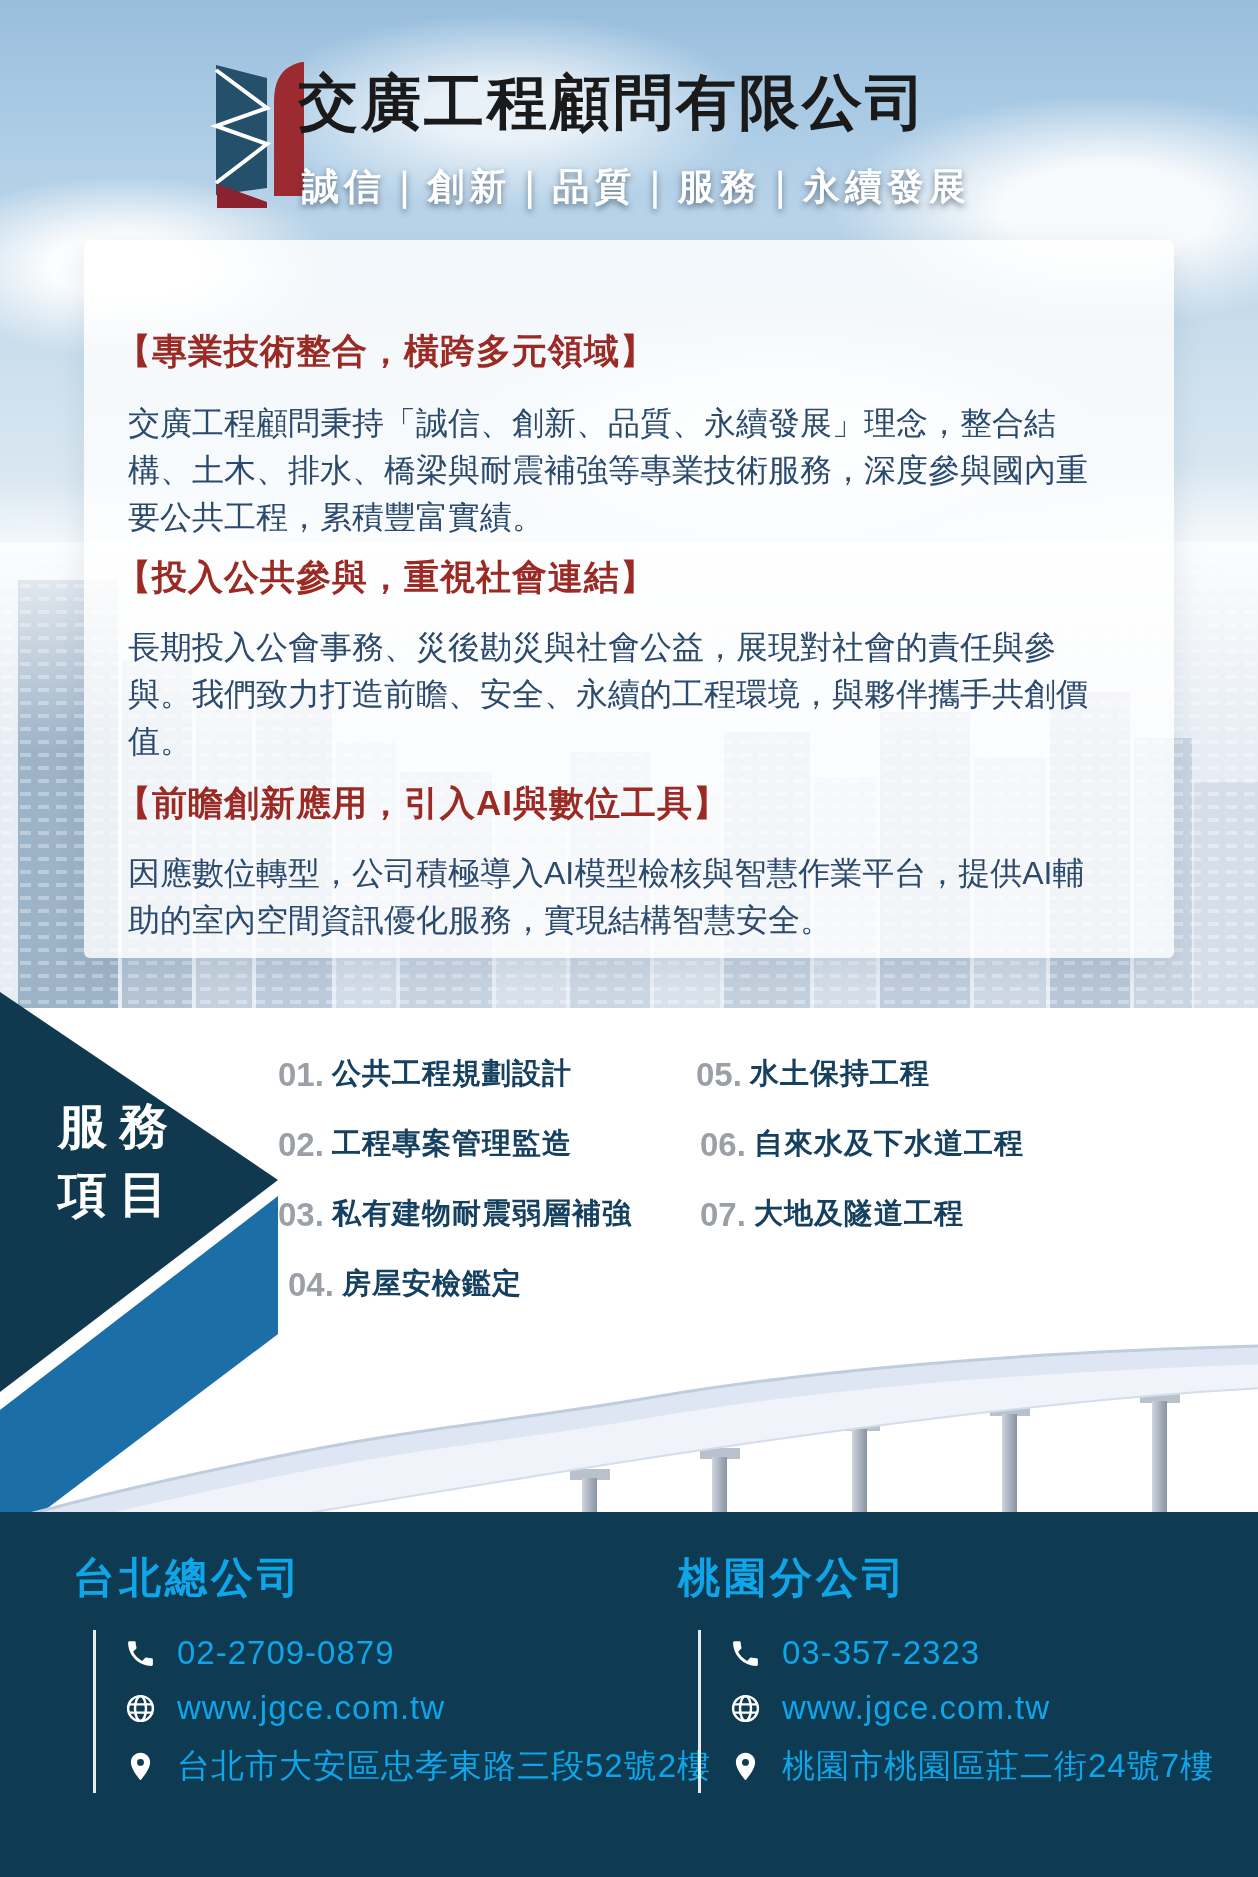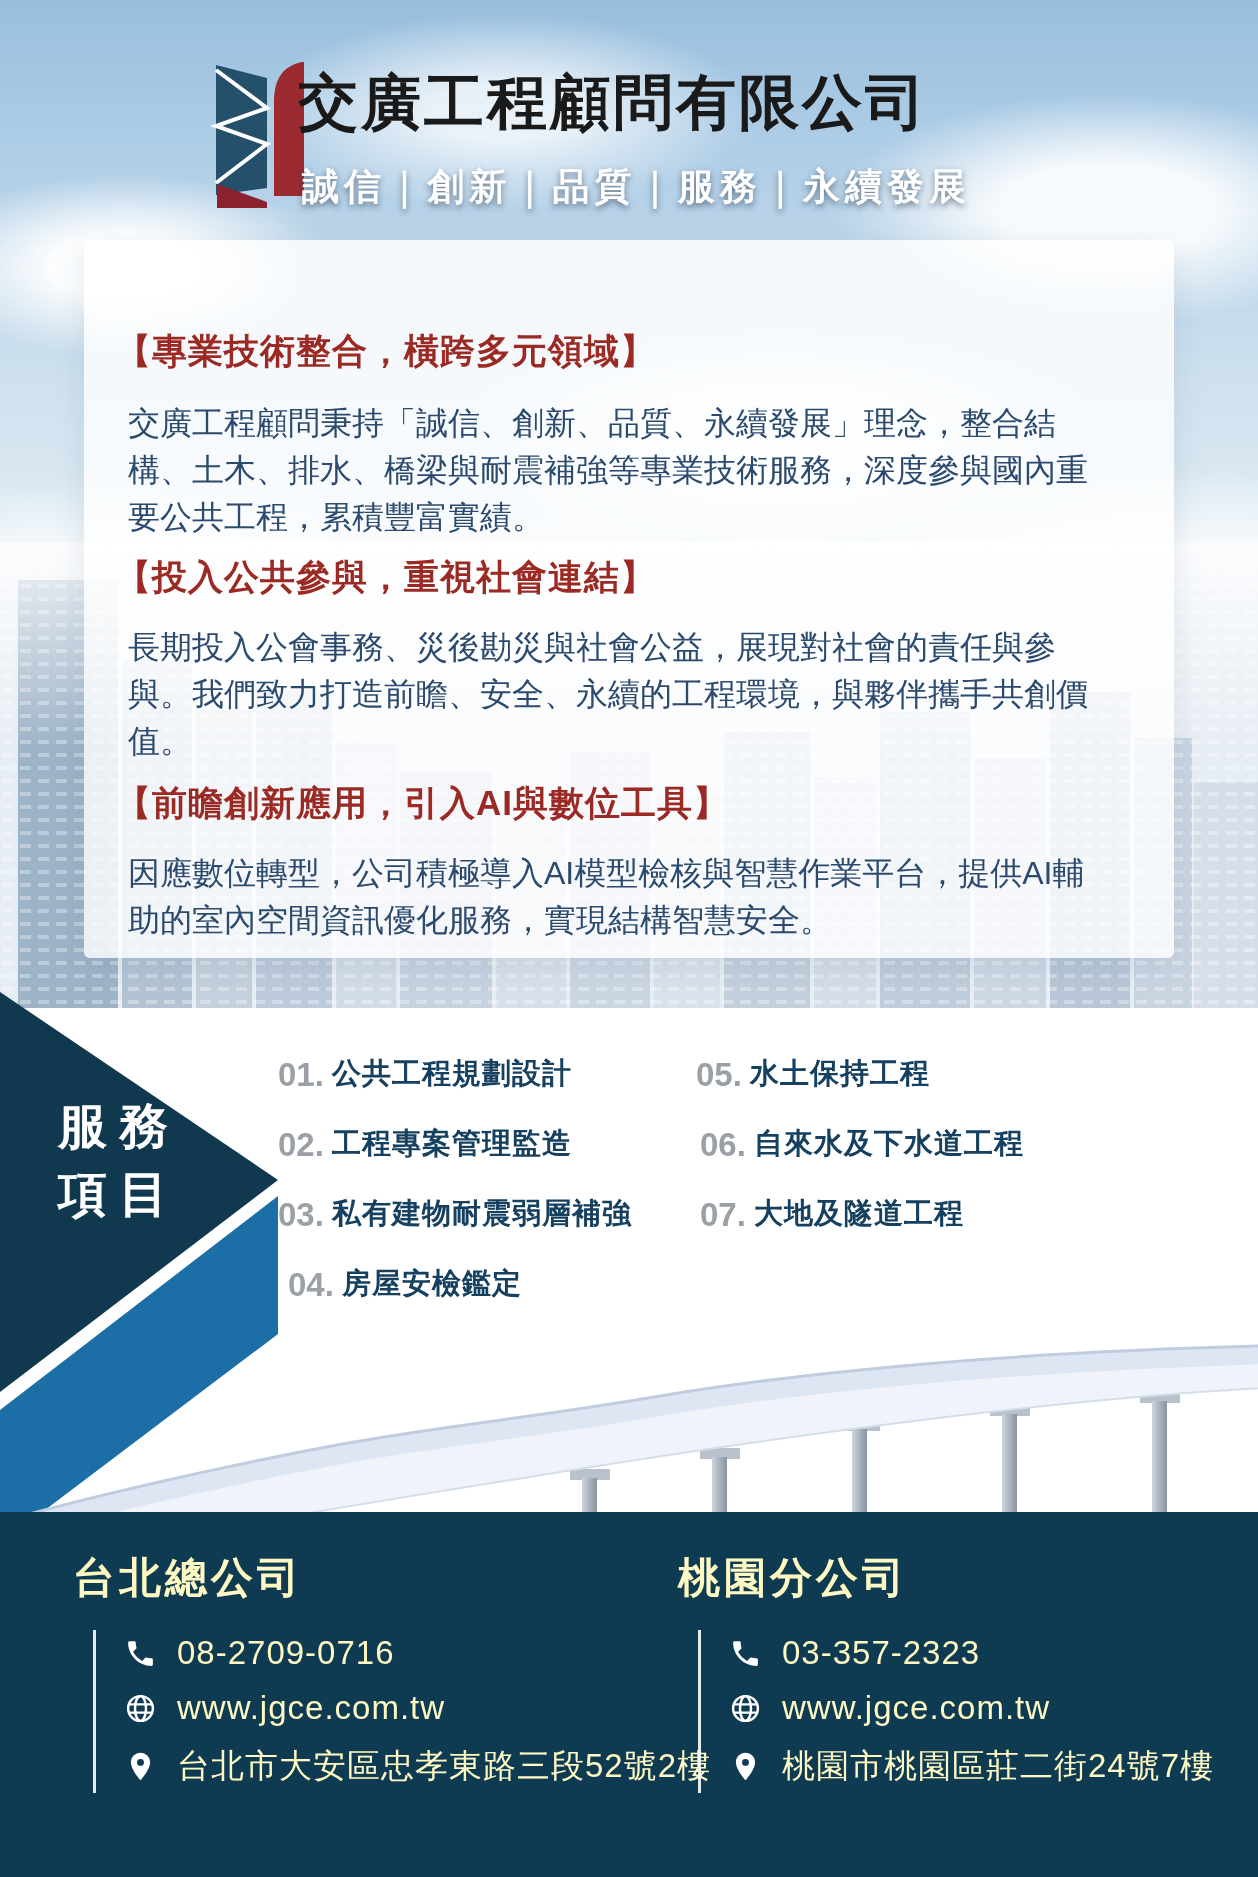--- a/index.html
+++ b/index.html
@@ -41,21 +41,21 @@
     font-size:49px;font-weight:800;letter-spacing:12px;line-height:68px;}
   .svc-row{position:absolute;display:flex;align-items:flex-end;white-space:nowrap;}
   .svc-row .num{font-size:33px;font-weight:800;color:#9aa0a6;margin-right:8px;}
   .svc-row .txt{font-size:29px;font-weight:800;color:#16405f;letter-spacing:1px;}
   .r1{left:278px;top:1054px}.r2{left:278px;top:1124px}.r3{left:278px;top:1194px}.r4{left:288px;top:1264px}
   .r5{left:696px;top:1054px}.r6{left:700px;top:1124px}.r7{left:700px;top:1194px}
   
   .bridge{position:absolute;left:0;top:1300px;width:1258px;height:212px;}
   
   .footer{position:absolute;left:0;top:1512px;width:100%;height:365px;background:#0e3a52;}
-  .office{position:absolute;top:38px;color:#fef9c3;}
+  .office{position:absolute;top:38px;color:#0ea5e9;}
   .office-0{left:73px}.office-1{left:678px}
   .office h3{margin:0 0 24px 0;font-size:42px;font-weight:700;letter-spacing:4px;}
   .rows{border-left:3px solid rgba(255,255,255,.9);margin-left:20px;padding:4px 0 4px 28px;
     display:flex;flex-direction:column;gap:17px;}
   .crow{display:flex;align-items:center;gap:20px;font-size:33px;letter-spacing:1px;white-space:nowrap;}
   .crow svg{width:33px;height:33px;flex:none;}
 </style>
 </head>
 <body>
 
@@ -184,21 +184,21 @@
 
   <footer class="footer">
 
     <div class="office office-0">
       <h3>台北總公司</h3>
       <div class="rows">
         <div class="crow">
           <svg viewBox="0 0 24 24">
               <path fill="#ffffff" d="M6.62 10.79c1.44 2.83 3.76 5.14 6.59 6.59l2.2-2.21a1 1 0 0 1 1.02-.24c1.12.37 2.33.57 3.57.57a1 1 0 0 1 1 1V20a1 1 0 0 1-1 1C10.61 21 3 13.39 3 4a1 1 0 0 1 1-1h3.5a1 1 0 0 1 1 1c0 1.25.2 2.45.57 3.57a1 1 0 0 1-.25 1.02l-2.2 2.2z"></path>
             </svg>
-          <span>08-2709-0716</span>
+          <span>02-2709-0879</span>
         </div>
         <div class="crow">
           <svg viewBox="0 0 24 24">
               <g fill="none" stroke="#ffffff" stroke-width="1.8">
                 <circle cx="12" cy="12" r="9"></circle>
                 <ellipse cx="12" cy="12" rx="4" ry="9"></ellipse>
                 <path d="M3.5 9h17M3.5 15h17"></path>
               </g>
             </svg>
           <span>www.jgce.com.tw</span>

